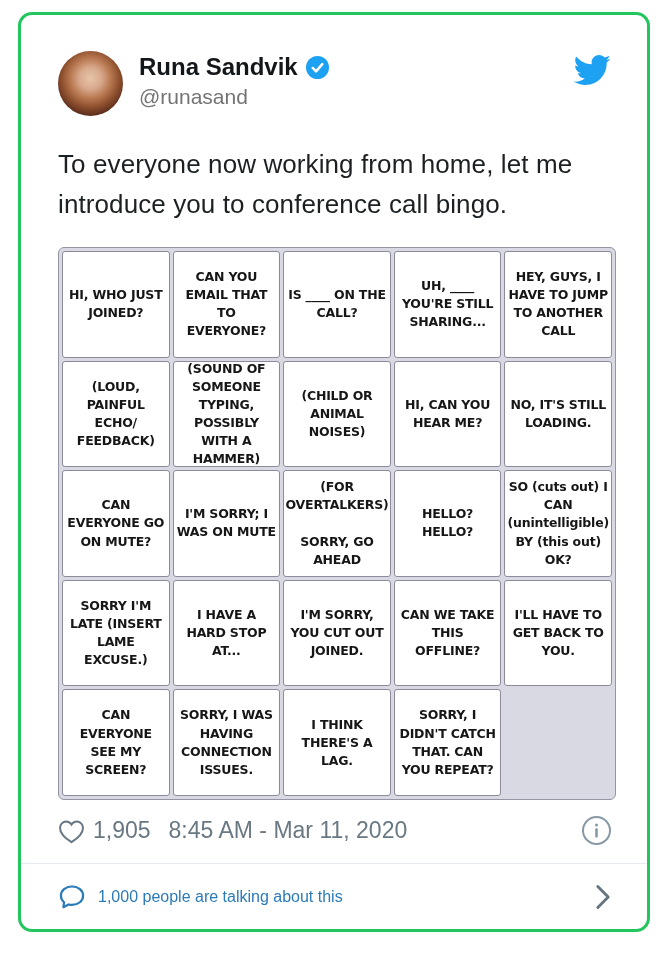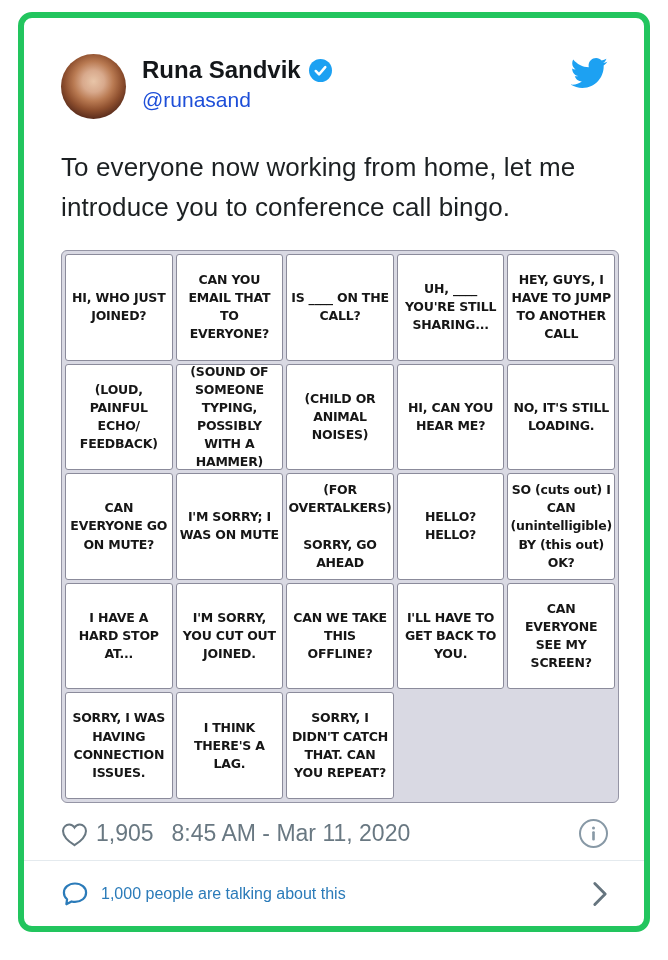--- a/index.html
+++ b/index.html
@@ -8,21 +8,21 @@
     width: 668px; height: 960px;
     font-family: "Liberation Sans", "DejaVu Sans", sans-serif;
     color: #14171a;
     position: relative;
   }
   .tweet-card {
     position: absolute;
     left: 18px; top: 12px;
     width: 632px; height: 920px;
     background: #ffffff;
-    border: 6px solid #22c55e;
+    border: 3px solid #22c55e;
     border-radius: 14px;
     overflow: hidden;
   }
   .card-inner { padding: 36px 36px 0 37px; }
 
   
   .header { display: flex; align-items: flex-start; }
   .avatar {
     width: 65px; height: 65px; border-radius: 50%;
     background:
@@ -32,21 +32,21 @@
   }
   .author-block { margin-left: 16px; padding-top: 2px; flex: 1 1 auto; min-width: 0; }
   .author-line { display: flex; align-items: center; gap: 8px; }
   .author-name { font-size: 24px; font-weight: bold; color: #14171a; cursor: pointer; }
   .verified {
     width: 23px; height: 23px; border-radius: 50%;
     background: #1da1f2; color: #fff;
     display: inline-flex; align-items: center; justify-content: center;
     font-size: 14px; font-weight: bold;
   }
-  .author-handle { font-size: 21px; color: #1d4ed8; margin-top: 4px; cursor: pointer; }
+  .author-handle { font-size: 21px; color: #737373; margin-top: 4px; cursor: pointer; }
   .bird { width: 37px; height: 31px; margin-top: 4px; cursor: pointer; flex: 0 0 auto; }
 
   
   .tweet-text {
     margin-top: 28px;
     font-size: 26px; line-height: 40px;
     color: #1c2022;
     letter-spacing: 0.1px;
   }
 
@@ -155,20 +155,21 @@
         <div class="bingo-cell">HI, CAN YOU HEAR ME?</div>
         <div class="bingo-cell">NO, IT'S STILL LOADING.</div>
         <div class="bingo-cell">CAN EVERYONE GO ON MUTE?</div>
         <div class="bingo-cell">I'M SORRY; I WAS ON MUTE</div>
         <div class="bingo-cell">(FOR OVERTALKERS)
 
 SORRY, GO AHEAD</div>
         <div class="bingo-cell">HELLO?
 HELLO?</div>
         <div class="bingo-cell">SO (cuts out) I CAN (unintelligible) BY (this out) OK?</div>
+        <div class="bingo-cell">SORRY I'M LATE (INSERT LAME EXCUSE.)</div>
         <div class="bingo-cell">I HAVE A HARD STOP AT...</div>
         <div class="bingo-cell">I'M SORRY, YOU CUT OUT JOINED.</div>
         <div class="bingo-cell">CAN WE TAKE THIS OFFLINE?</div>
         <div class="bingo-cell">I'LL HAVE TO GET BACK TO YOU.</div>
         <div class="bingo-cell">CAN EVERYONE SEE MY SCREEN?</div>
         <div class="bingo-cell">SORRY, I WAS HAVING CONNECTION ISSUES.</div>
         <div class="bingo-cell">I THINK THERE'S A LAG.</div>
         <div class="bingo-cell">SORRY, I DIDN'T CATCH THAT. CAN YOU REPEAT?</div>
       </div>
     </div>

